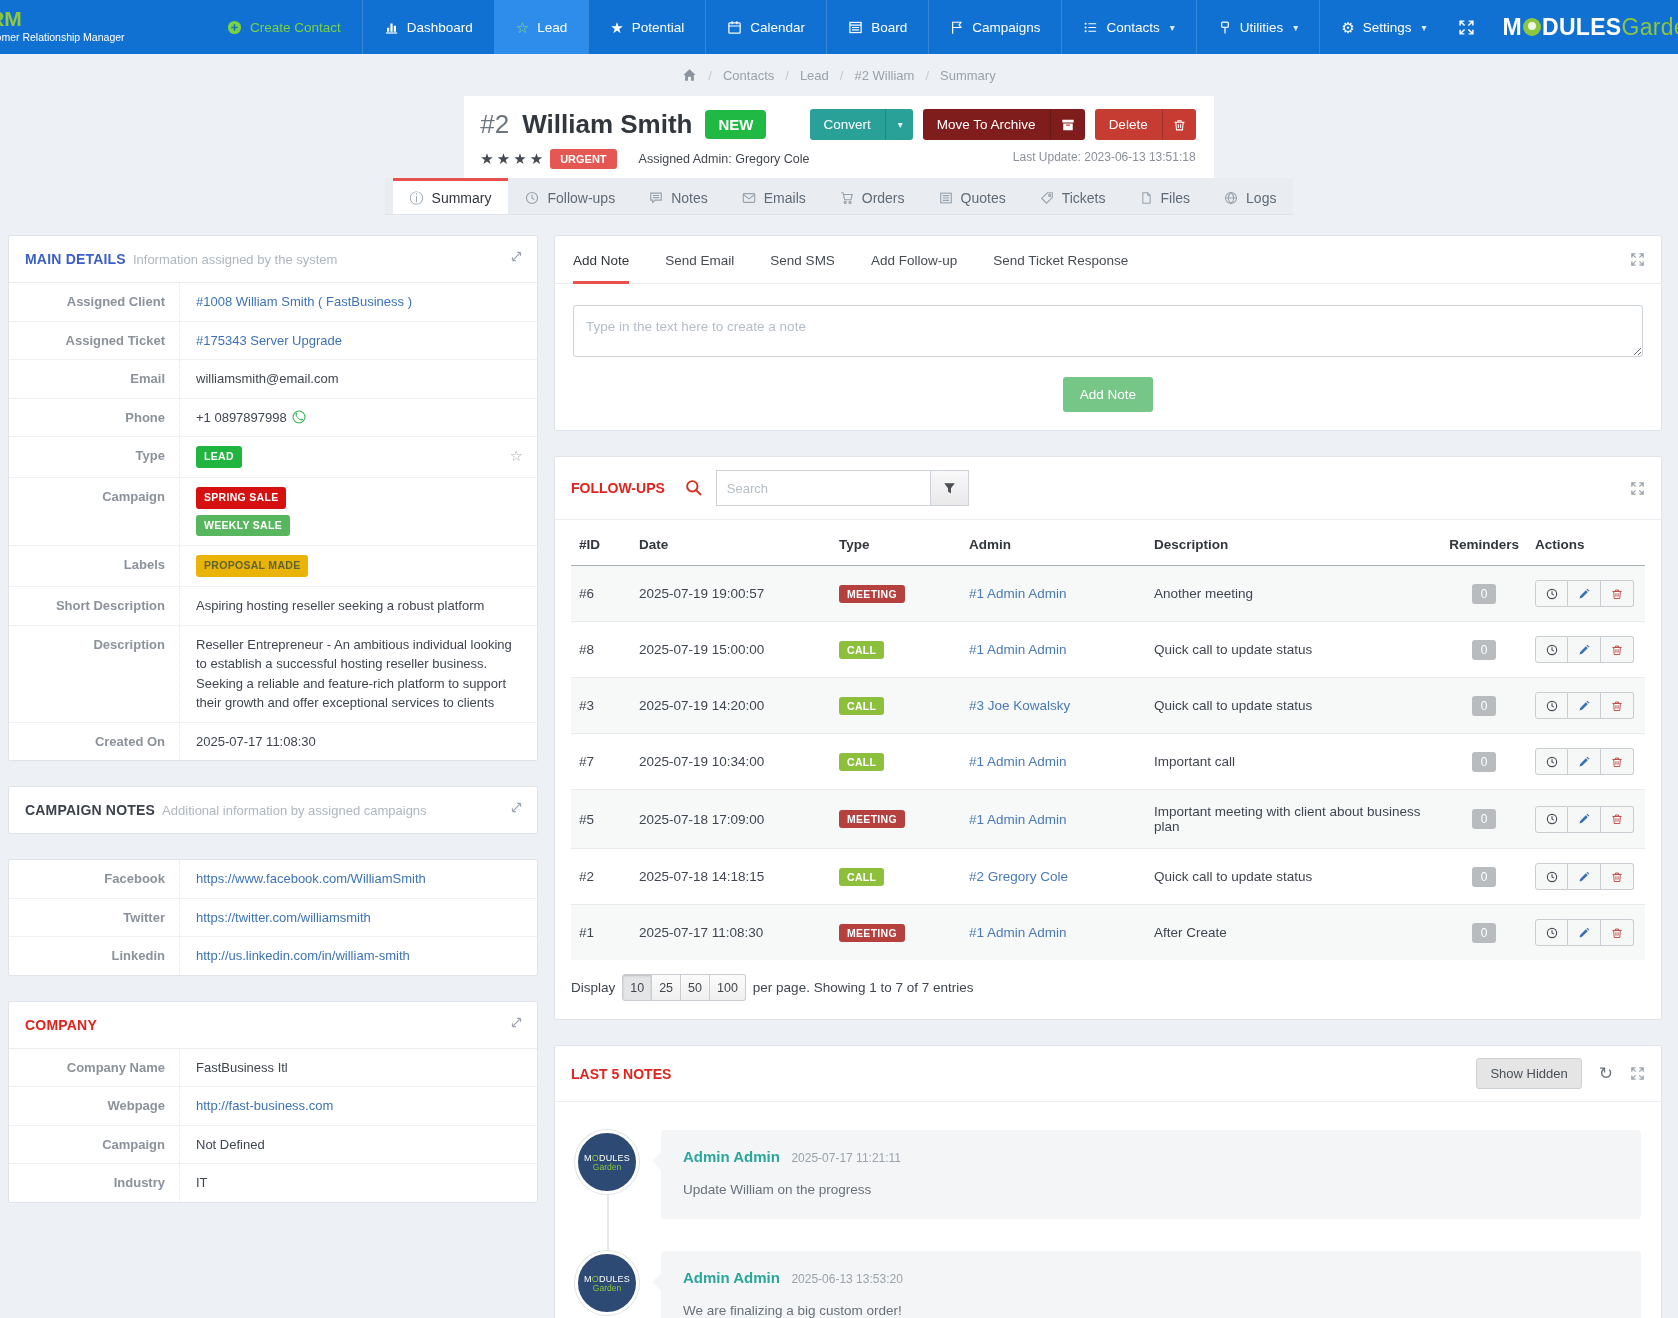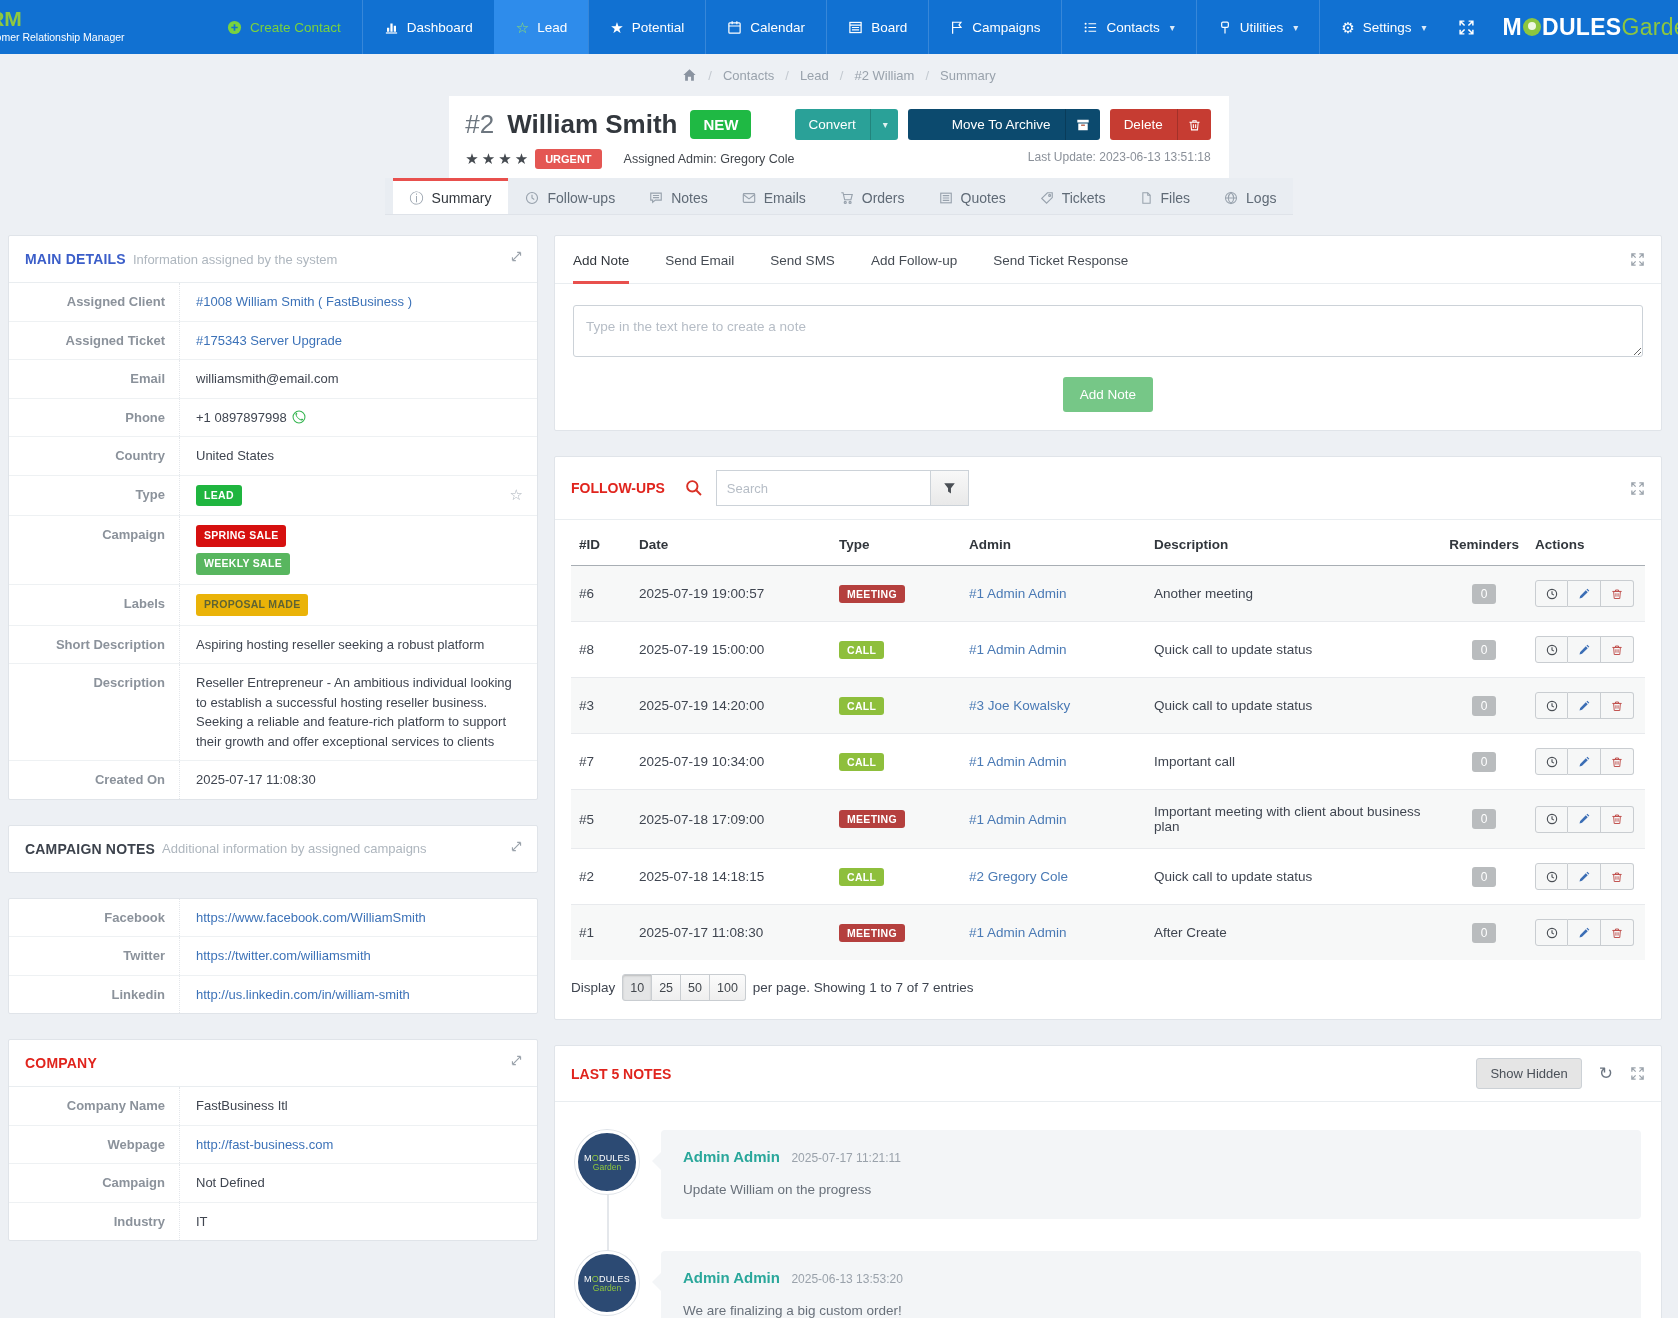--- a/index.html
+++ b/index.html
@@ -44,21 +44,21 @@
   .meta-row { margin-top:9px; display:flex; align-items:center; }
   .stars { color:#454a50; font-size:15px; letter-spacing:3px; }
   .badge-urgent { background:#e45753; color:#fff; font-size:11px; font-weight:bold; padding:4px 10px; border-radius:3px; margin-left:4px; }
   .assigned { font-size:12.5px; color:#42474d; margin-left:22px; }
   .header-actions { display:flex; flex-direction:column; align-items:flex-end; }
   .btn-row { display:flex; gap:10px; }
   .btn { display:inline-flex; align-items:stretch; color:#fff; border-radius:3px; overflow:hidden; font-size:13.5px; cursor:pointer; }
   .btn-main { padding:8px 14px; display:flex; align-items:center; }
   .btn-sub { padding:0 10px; border-left:1px solid rgba(0,0,0,0.18); display:flex; align-items:center; }
   .btn-convert { background:#2aa198; }
-  .btn-archive { background:#0c4a6e;padding-left:30px; }
+  .btn-archive { background:#7f1d1d; }
   .btn-delete { background:#c63c32; }
   .last-update { margin-top:10px; font-size:12px; color:#8a9099; }
 
   
   .tabstrip { background:#e9edf2; display:flex; padding-left:8px; height:37px; flex:none; border-bottom:1px solid #dfe3e9; }
   .tab { display:flex; align-items:center; gap:8px; padding:0 17px; font-size:14px; color:#5f6a76; border-top:3px solid transparent; cursor:pointer; }
   .tab .ticon { color:#98a2ad; display:inline-flex; align-items:center; font-size:14px; line-height:1; }
   .tab.active { background:#fff; border-top-color:#e8504d; color:#32373d; }
 
   
@@ -432,24 +432,20 @@
         <div class="prow">
           <div class="plabel">Phone</div>
           <div class="pvalue"><span>+1 0897897998</span><span class="wa-ico">
                 <svg width="14" height="14" viewBox="0 0 16 16">
                   <circle cx="8" cy="8" r="6.8" fill="none" stroke="#35b550" stroke-width="1.2"></circle>
                   <path fill="#35b550" d="M5.2 5.3c.3 2.2 3.1 5 5.3 5.3l.9-.9 1.6 1.2c-.4.9-1.3 1.3-2.2 1.1C8 11.4 4.6 8 4 5.2c-.2-.9.2-1.8 1.1-2.2l1.2 1.6z"></path>
                 </svg>
               </span></div>
         </div>
         <div class="prow">
-          <div class="plabel">Country</div>
-          <div class="pvalue">United States</div>
-        </div>
-        <div class="prow">
           <div class="plabel">Type</div>
           <div class="pvalue">
             <span class="b b-lead">LEAD</span>
             <span class="type-star">☆</span>
           </div>
         </div>
         <div class="prow">
           <div class="plabel">Campaign</div>
           <div class="pvalue">
             <div class="stack">

